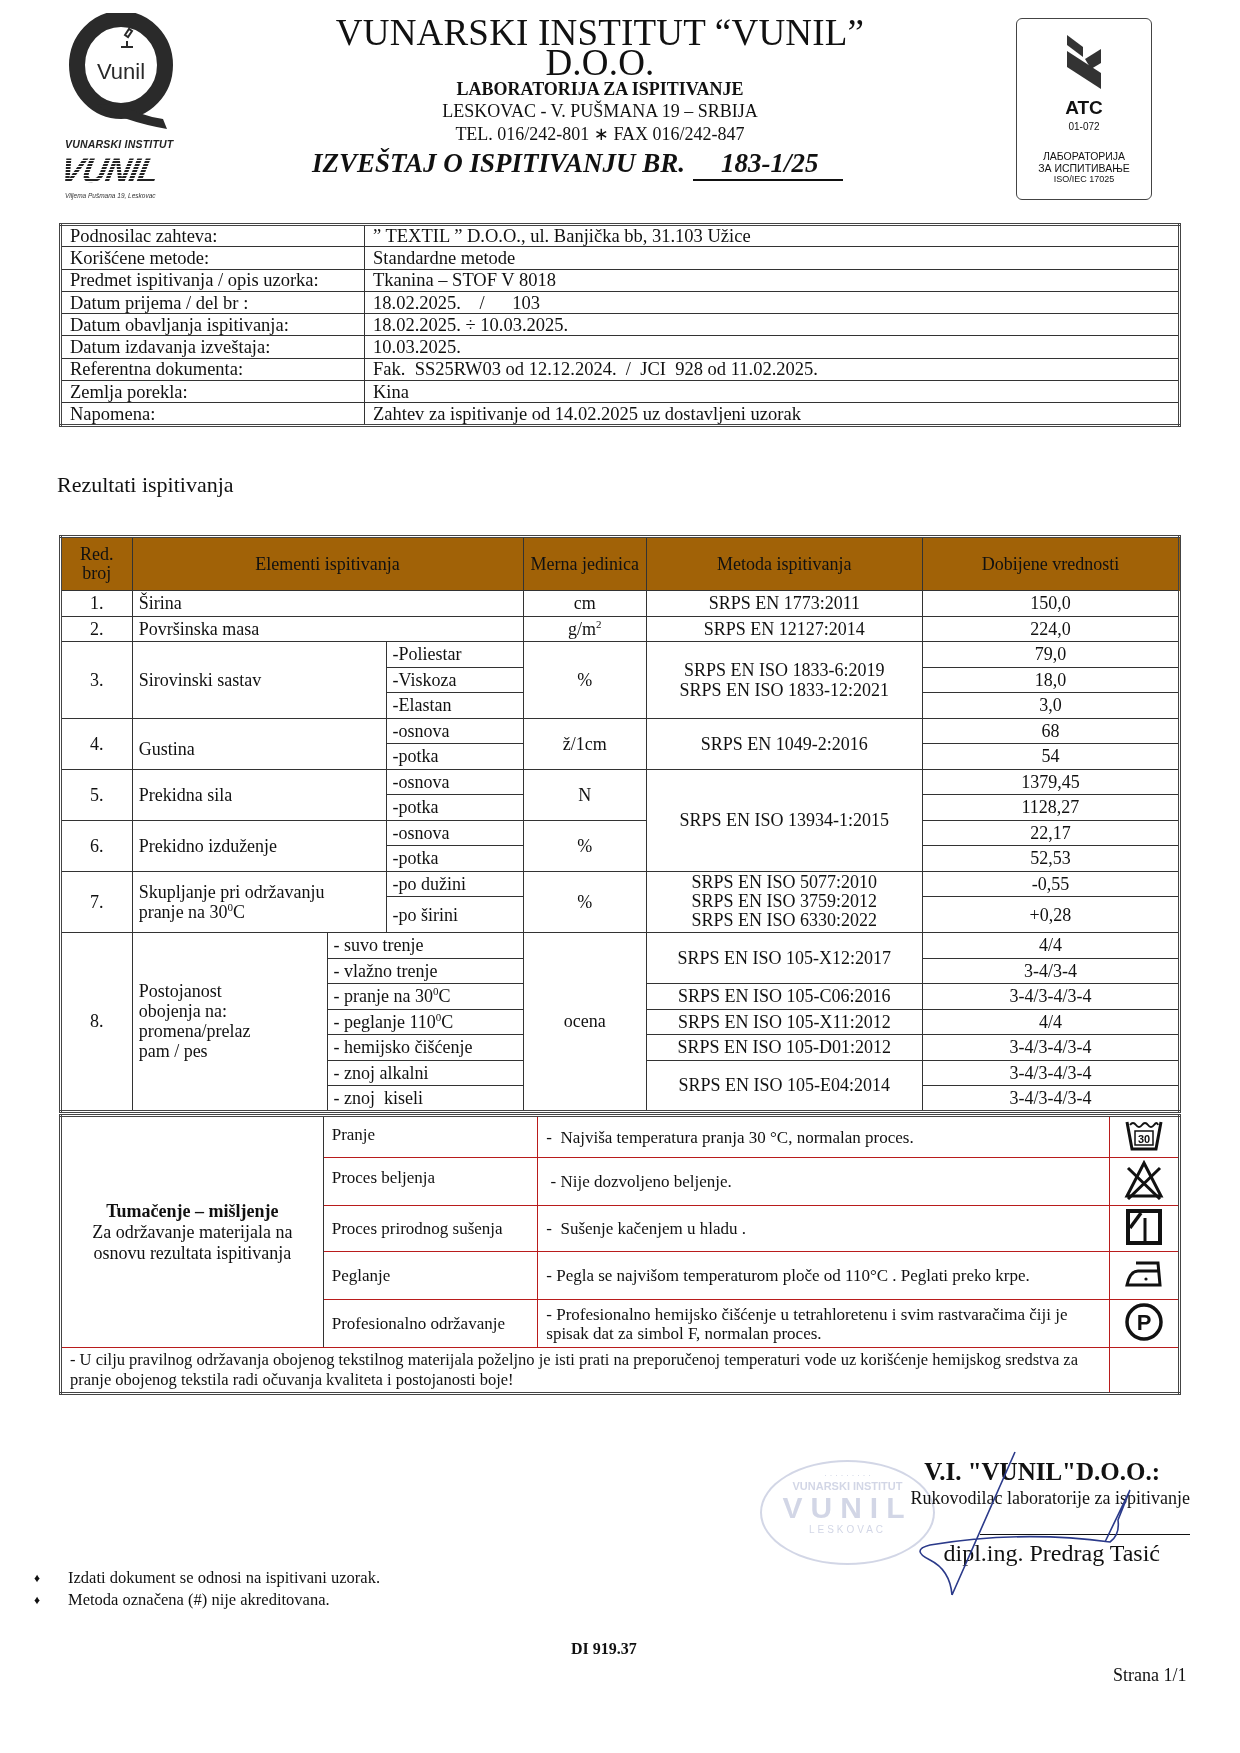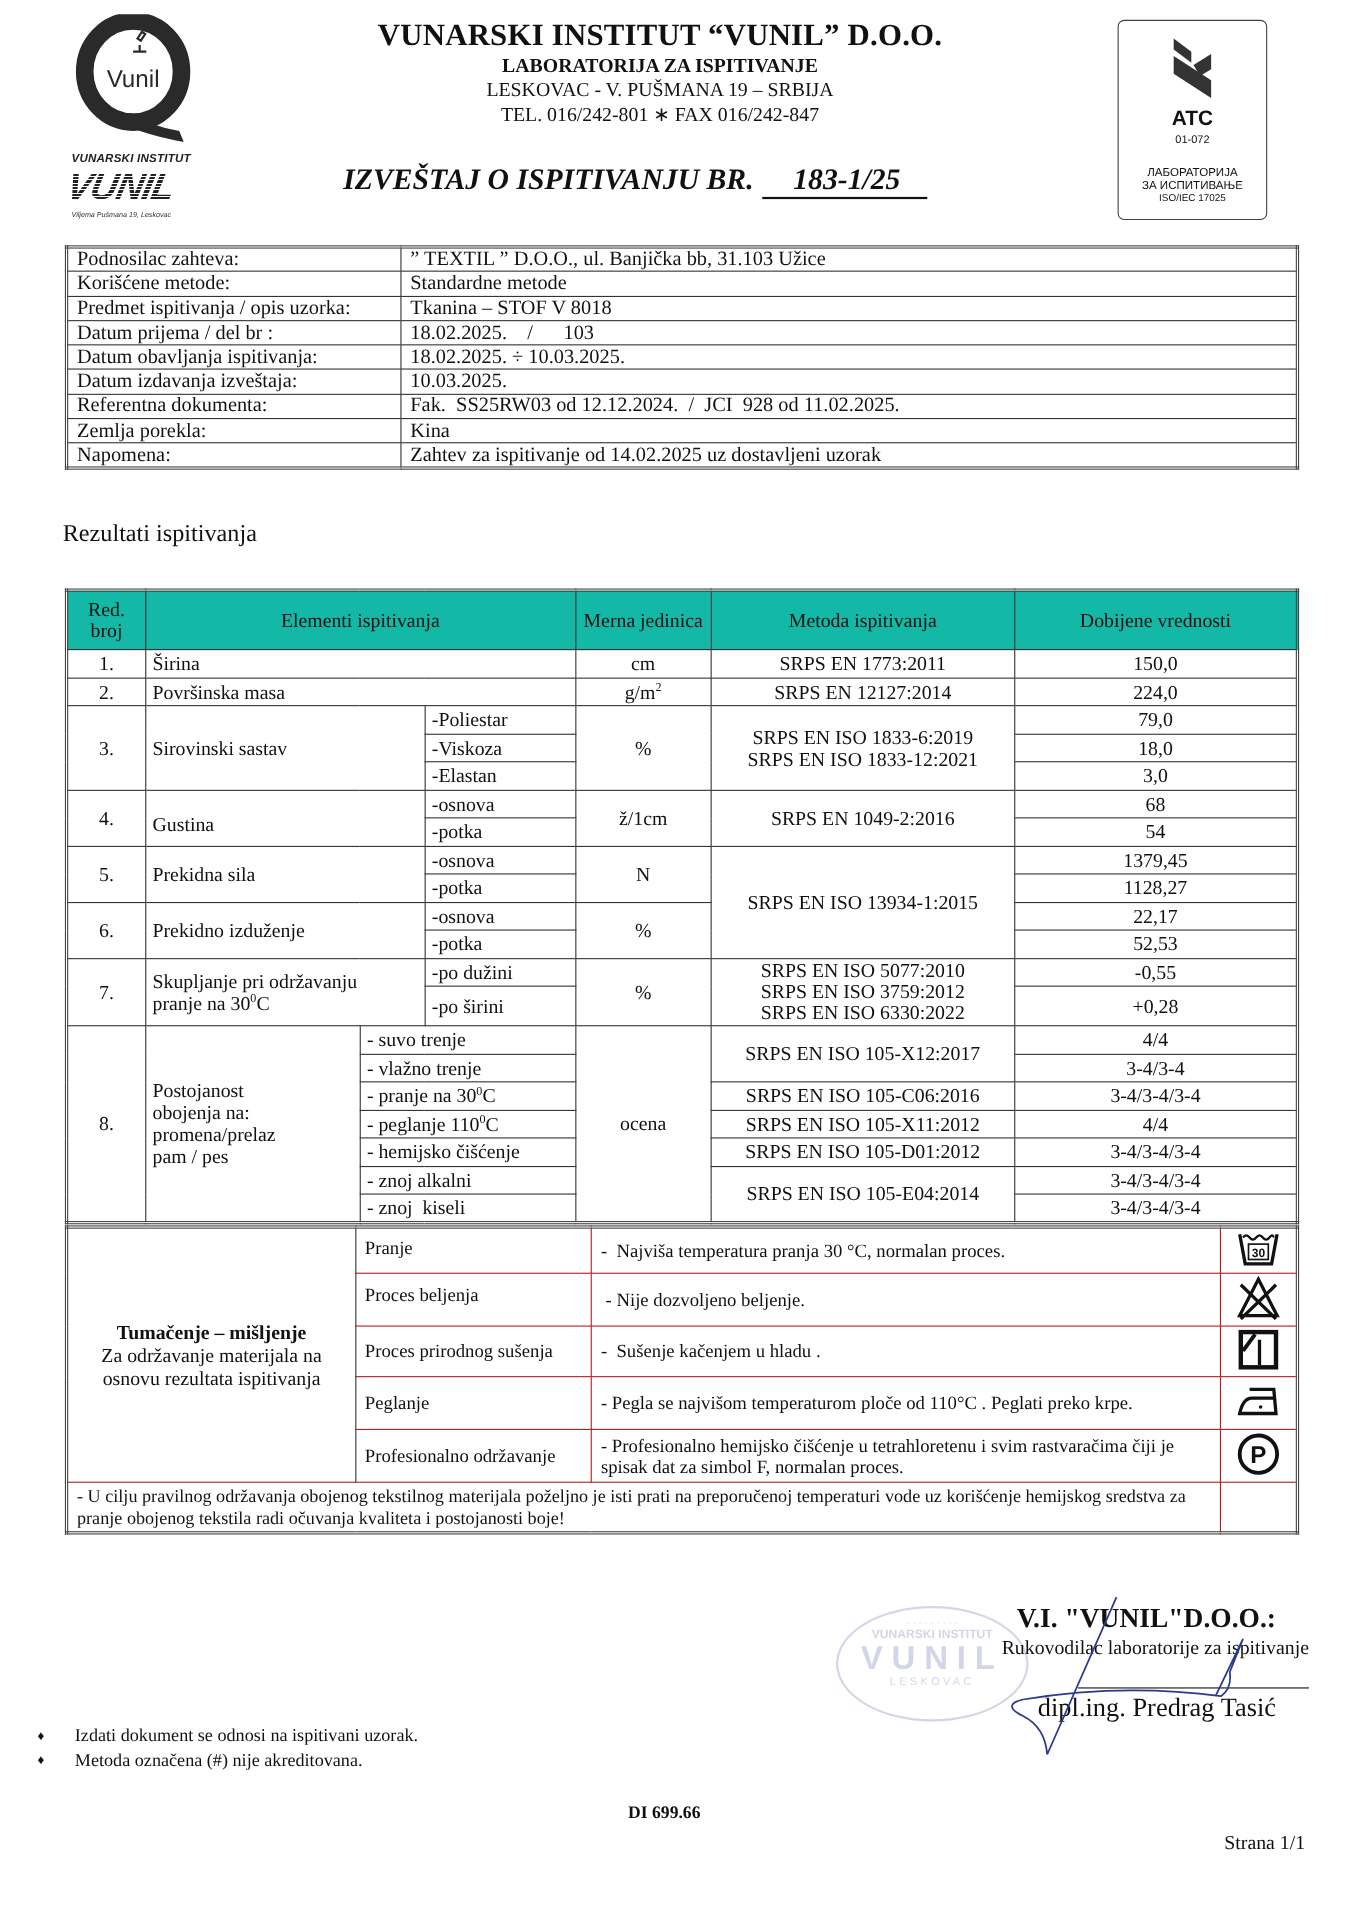--- a/index.html
+++ b/index.html
@@ -8,21 +8,21 @@
 
   
   .logo { position: absolute; left: 55px; top: 8px; width: 130px; height: 190px; }
   .logo .q { position: absolute; left: 12px; top: 5px; width: 108px; height: 120px; }
   .logo .inst { position: absolute; left: 10px; top: 130px; font-family: "Liberation Sans", sans-serif; font-style: italic; font-weight: bold; font-size: 10.5px; letter-spacing: 0.2px; color: #222; }
   .logo .vunil { position: absolute; left: 6px; top: 143px; font-family: "Liberation Sans", sans-serif; font-style: italic; font-weight: 900; font-size: 34px; letter-spacing: -1px; color: #222;
       background: repeating-linear-gradient(0deg, #222 0px, #222 2px, #fff 2px, #fff 3px); -webkit-background-clip: text; background-clip: text; -webkit-text-fill-color: transparent; transform: skewX(-12deg); }
   .logo .addr { position: absolute; left: 10px; top: 184px; font-family: "Liberation Sans", sans-serif; font-style: italic; font-size: 6.5px; color: #333; white-space: nowrap; }
 
   .hdr { position: absolute; left: 300px; top: 18px; width: 600px; text-align: center; }
-  .hdr .l1 { font-size: 28px; font-weight: bold; letter-spacing: 0.2px; line-height: 30px; }
+  .hdr .l1 { font-size: 37px; font-weight: normal; letter-spacing: 0.2px; line-height: 30px; }
   .hdr .l2 { font-size: 18px; font-weight: bold; line-height: 22px; }
   .hdr .l3 { font-size: 18px; line-height: 23px; }
   .hdr .l4 { font-size: 18px; line-height: 23px; }
   .report-title { position: absolute; left: 312px; top: 148px; font-size: 27px; font-weight: bold; font-style: italic; white-space: nowrap; }
   .report-title .num { display: inline-block; border-bottom: 2px solid #111; padding: 0 24px 0 28px; margin-left: 8px; }
 
   .atc { position: absolute; left: 1016px; top: 18px; width: 136px; height: 182px; border: 1.5px solid #444; border-radius: 6px; text-align: center; font-family: "Liberation Sans", sans-serif; }
   .atc svg { margin-top: 14px; }
   .atc .t1 { font-size: 19px; font-weight: bold; margin-top: 2px; }
   .atc .t2 { font-size: 10px; margin-top: 2px; }
@@ -32,21 +32,21 @@
   
   .info { position: absolute; left: 59px; top: 223px; width: 1122px; border-collapse: collapse; border: 3px double #444; }
   .info td { border: 1px solid #333; font-size: 18.5px; height: 22.3px; line-height: 20px; padding: 0 8px; vertical-align: middle; white-space: nowrap; }
   .info td.k { width: 304px; }
 
   .res-title { position: absolute; left: 57px; top: 472px; font-size: 22px; }
 
   
   .res { position: absolute; left: 59px; top: 535px; width: 1122px; border-collapse: collapse; border: 3px double #444; table-layout: fixed; }
   .res td, .res th { border: 1px solid #333; font-size: 18px; line-height: 20px; padding: 0 6px; vertical-align: middle; font-weight: normal; }
-  .res th { background: #14b8a6; height: 54px; text-align: center; }
+  .res th { background: #a16207; height: 54px; text-align: center; }
   .res td { height: 25.5px; }
   .c { text-align: center; }
   sup { font-size: 11px; vertical-align: super; line-height: 0; }
 
   
   .care { position: absolute; left: 59px; top: 1114px; width: 1122px; border-collapse: collapse; border: 3px double #444; table-layout: fixed; }
   .care td { border: 1px solid #b91c1c; font-size: 17px; line-height: 19px; vertical-align: middle; padding: 0 8px; }
   .care td.side { text-align: center; font-size: 18px; line-height: 21px; border-right: 1px solid #333; }
   .care td.ic { text-align: center; padding: 0; }
   .care .note { font-size: 16.5px; line-height: 20px; padding: 2px 8px; }
@@ -394,14 +394,14 @@
   <div class="name">dipl.ing. Predrag Tasić</div>
 </div>
 <svg class="scribble" width="240" height="150" viewBox="0 0 240 150">
   <path d="M115 2 L52 145 M52 145 Q50 120 30 110 Q10 100 30 95 Q120 80 210 92 Q220 85 218 70 L230 40 L205 92" fill="none" stroke="#2b3a8a" stroke-width="1.6"></path>
 </svg>
 
 <ul class="notes">
   <li>Izdati dokument se odnosi na ispitivani uzorak.</li>
   <li>Metoda označena (#) nije akreditovana.</li>
 </ul>
-<div class="docid">DI 699.66</div>
+<div class="docid">DI 919.37</div>
 <div class="page">Strana 1/1</div>
 
 </body></html>

